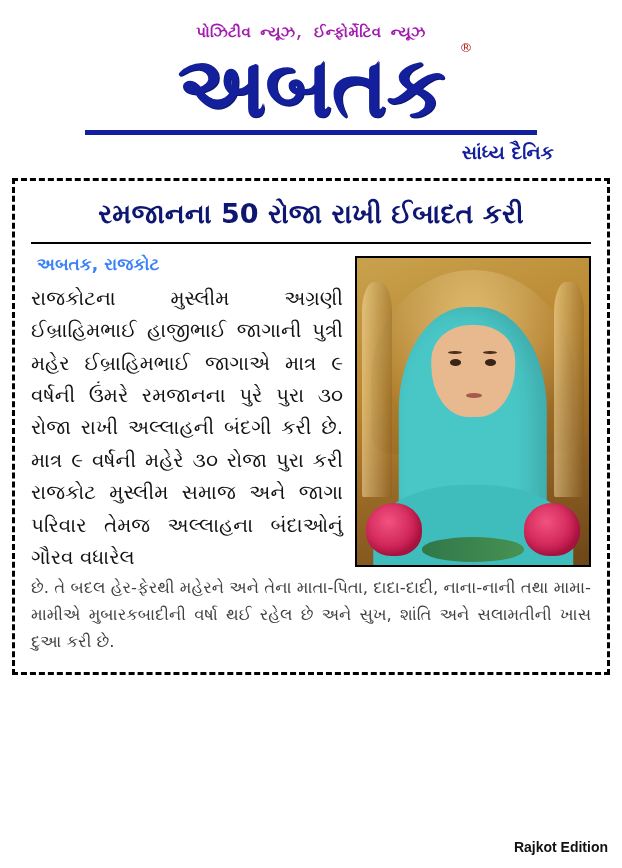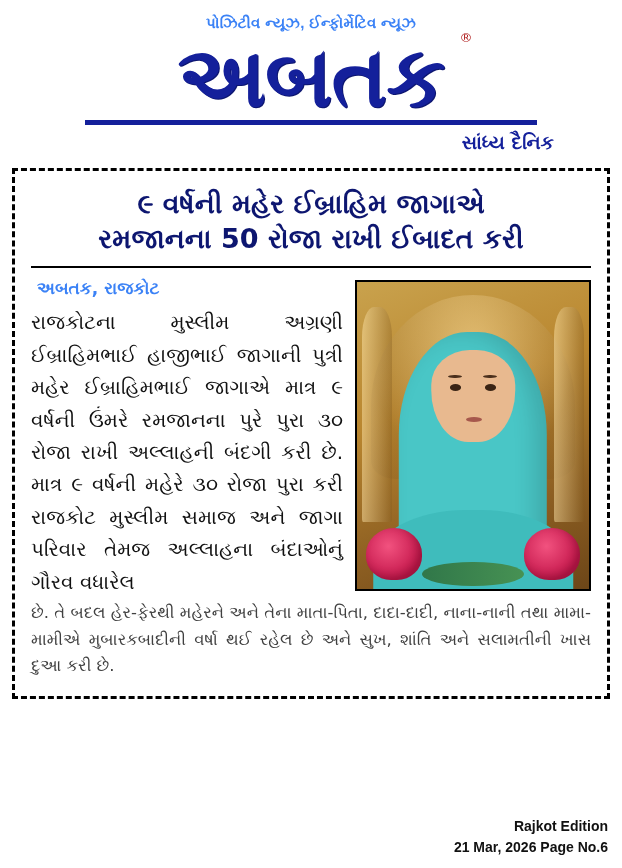--- a/index.html
+++ b/index.html
@@ -16,26 +16,27 @@
     overflow: hidden;
   }
 
   
   .masthead {
     padding-top: 14px;
     text-align: center;
     position: relative;
   }
   .tagline-top {
-    font-family: Liberation Sans, sans-serif;
+    font-family: Liberation Mono, monospace;
     font-size: 15px;
     font-weight: bold;
-    color: #3b82f6;
+    color: #a21caf;
     letter-spacing: 0.3px;
     margin-bottom: 2px;
+    margin-top: 10px;
   }
   .logo-wrap {
     position: relative;
     display: inline-block;
     margin-top: 2px;
   }
   .logo-text {
     font-family: "DejaVu Sans", sans-serif;
     font-size: 84px;
     line-height: 0.98;
@@ -257,21 +258,20 @@
     <span class="logo-text">અબતક</span>
     <span class="reg-mark">®</span>
   </div>
   <div class="logo-underline"></div>
   <div class="tagline-bottom">સાંધ્ય દૈનિક</div>
 </div>
 
 <div class="article-box">
 
   <div class="headline">
-    <div>૯ વર્ષની મહેર ઈબ્રાહિમ જાગાએ</div>
     <div>રમજાનના 50 રોજા રાખી ઈબાદત કરી</div>
   </div>
 
   <hr class="headline-rule">
 
   <div class="body-area">
 
     <div class="photo">
       <div class="arch"></div>
       <div class="pillar-l"></div>
@@ -290,14 +290,13 @@
     </div>
 
     <div class="dateline">અબતક, રાજકોટ</div>
     <p class="body-text">રાજકોટના મુસ્લીમ અગ્રણી ઈબ્રાહિમભાઈ હાજીભાઈ જાગાની પુત્રી મહેર ઈબ્રાહિમભાઈ જાગાએ માત્ર ૯ વર્ષની ઉંમરે રમજાનના પુરે પુરા ૩૦ રોજા રાખી અલ્લાહની બંદગી કરી છે. માત્ર ૯ વર્ષની મહેરે ૩૦ રોજા પુરા કરી રાજકોટ મુસ્લીમ સમાજ અને જાગા પરિવાર તેમજ અલ્લાહના બંદાઓનું ગૌરવ વધારેલ</p>
     <p class="body-text-full">છે. તે બદલ હેર-ફેરથી મહેરને અને તેના માતા-પિતા, દાદા-દાદી, નાના-નાની તથા મામા-મામીએ મુબારકબાદીની વર્ષા થઈ રહેલ છે અને સુખ, શાંતિ અને સલામતીની ખાસ દુઆ કરી છે.</p>
   </div>
 </div>
 
 <div class="footer">
   <div>Rajkot Edition</div>
-  <div>21 Mar, 2026 Page No.6</div>
 </div>
 
 </body></html>

